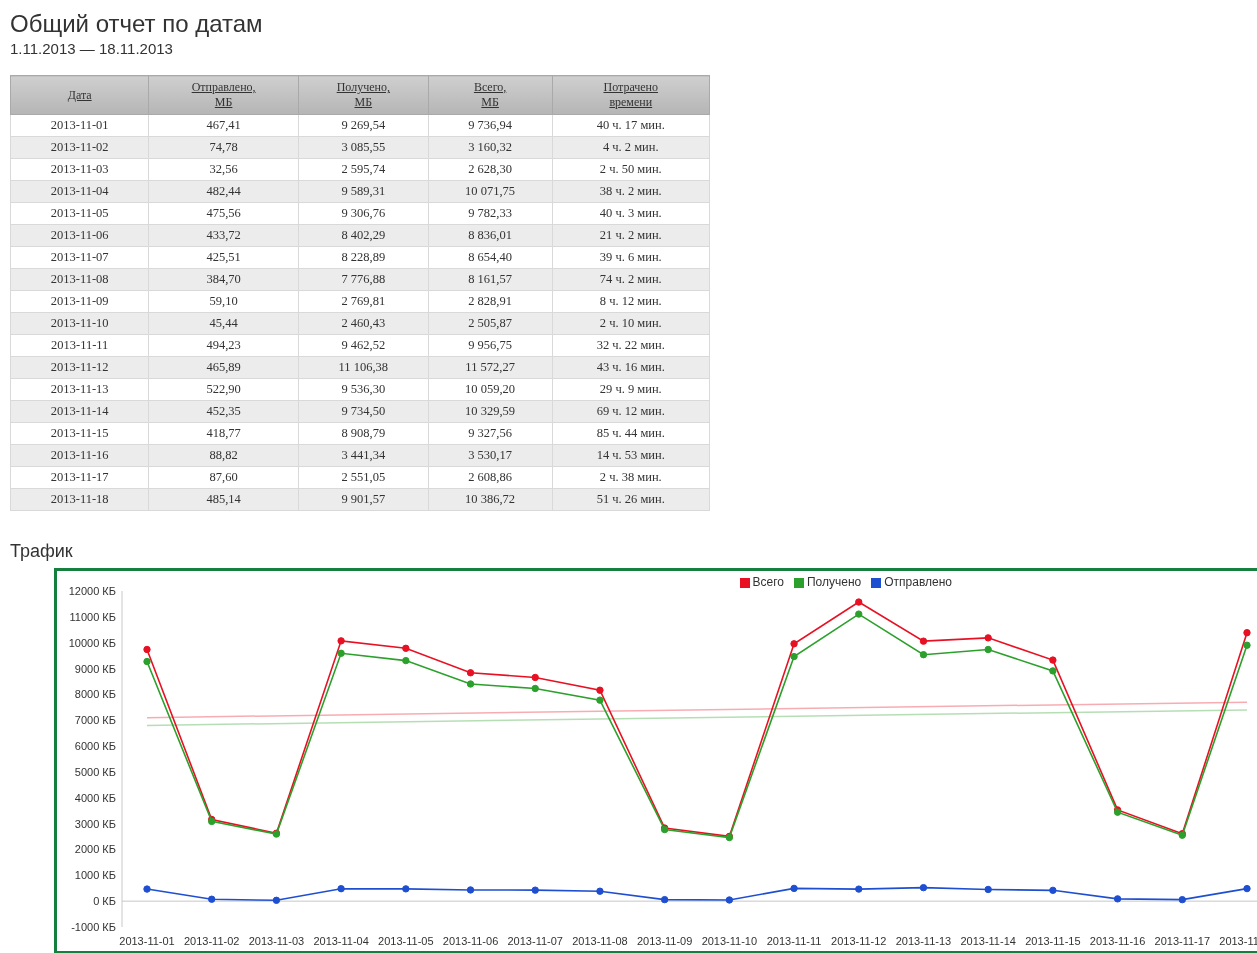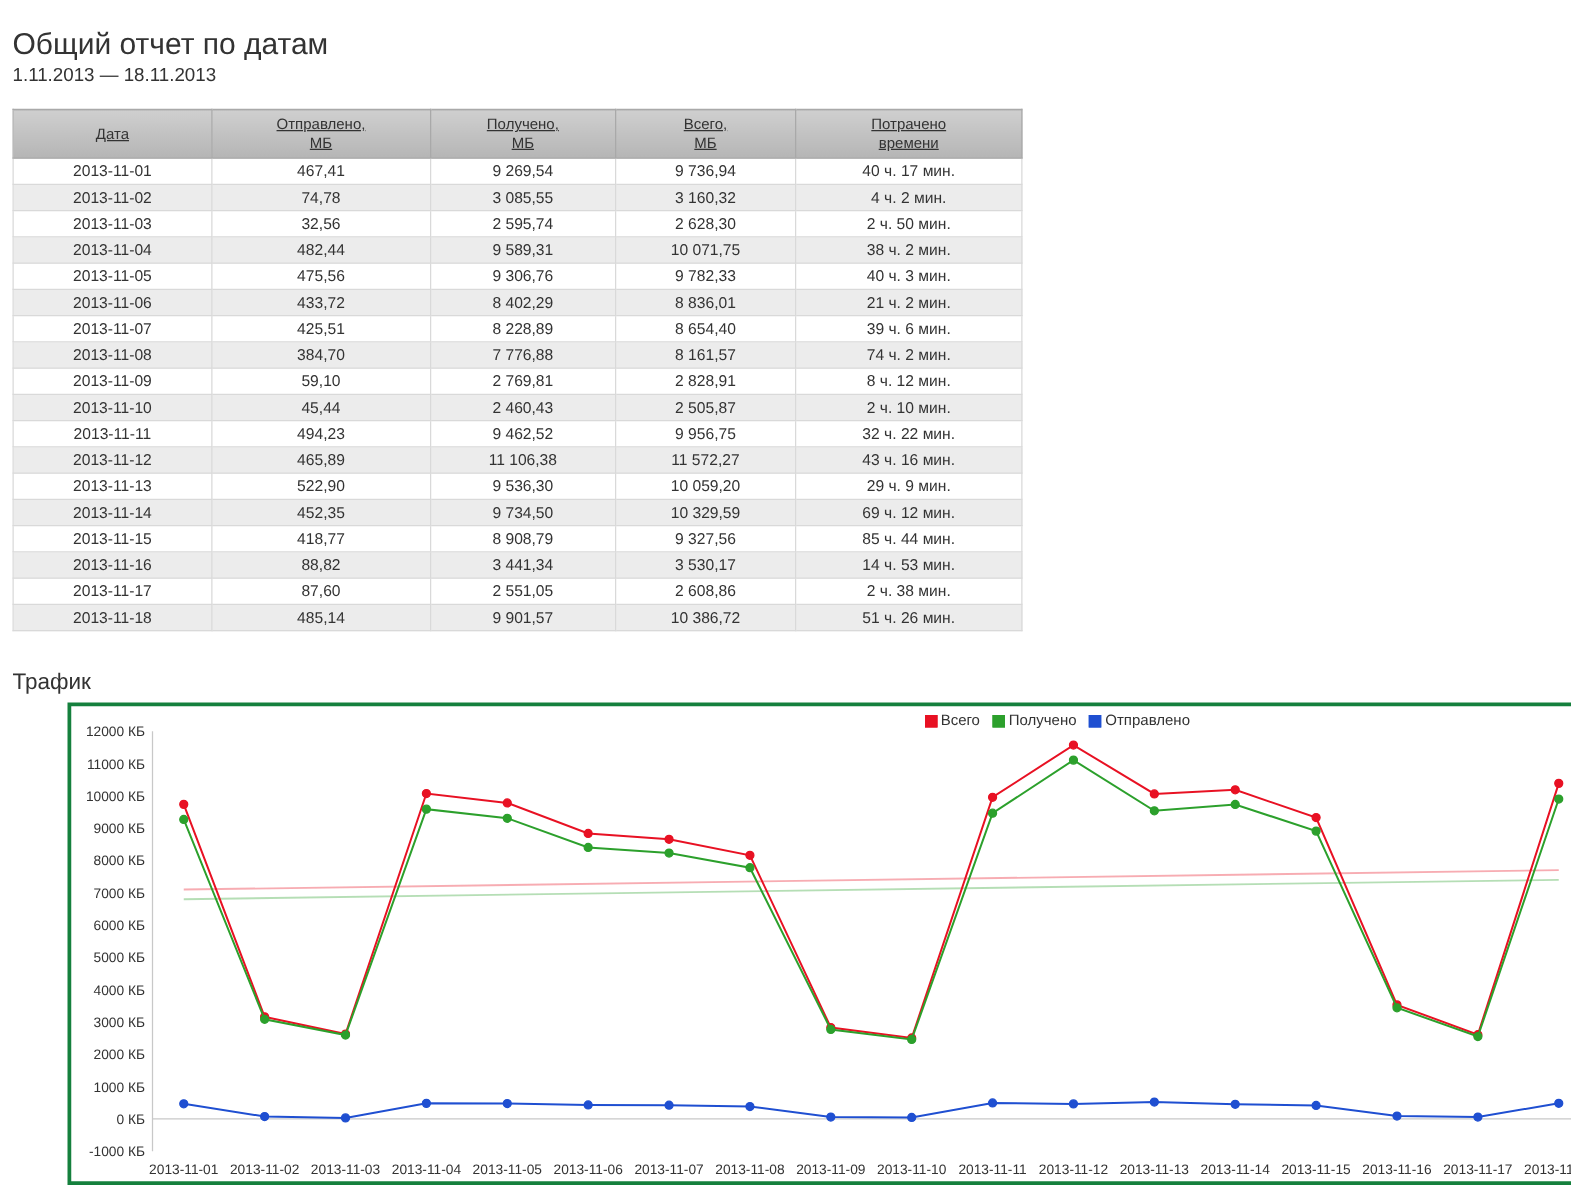--- a/index.html
+++ b/index.html
@@ -6,32 +6,33 @@
     font-family:"Segoe UI",Arial,sans-serif;
     margin:0;
     padding:10px 10px 20px 10px;
     background:#fff;
     color:#333;
     font-size:13px;
   }
   h1{
     font-weight:300;
     font-size:24px;
-    margin:12px 0 2px 0;
+    margin:0 0 2px 0;
     color:#333;
   }
   .subtitle{
     font-size:15px;
     margin-bottom:18px;
     color:#333;
   }
   table.report{
     border-collapse:collapse;
-    width:808px;
+    width:700px;
     font-size:12.5px;
+    font-family:Liberation Serif, serif;
   }
   table.report th{
     background:#bfbfbf;
     background:linear-gradient(#cfcfcf,#b5b5b5);
     border:1px solid #a9a9a9;
     padding:4px 8px;
     font-weight:normal;
     text-align:center;
     text-decoration:underline;
     line-height:1.25;

